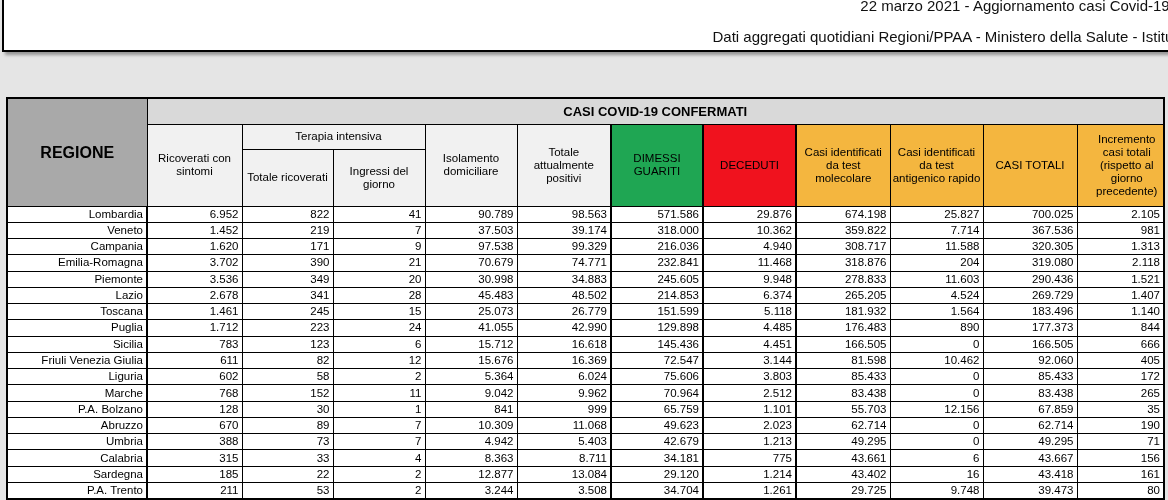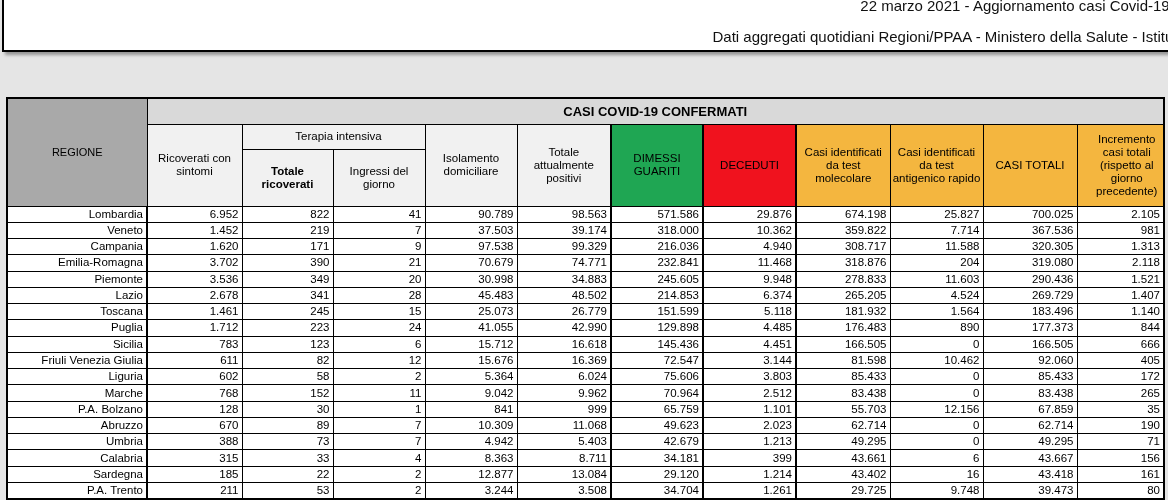--- a/index.html
+++ b/index.html
@@ -14,21 +14,21 @@
   .banner-line1{margin-top:5px;font-size:15px;line-height:17px;color:#111;}
   .banner-line2{margin-top:14px;font-size:15px;line-height:17px;color:#111;}
 
   
   #tbl{position:absolute;left:6px;top:97px;border-collapse:collapse;table-layout:fixed;}
   #tbl th,#tbl td{border:1px solid #000;box-sizing:border-box;overflow:hidden;}
   #tbl{border:2px solid #000;}
 
   th{font-weight:normal;padding:0 2px;font-size:11.5px;line-height:13px;text-align:center;vertical-align:middle;}
   .hdr-band{background:#D9D9D9;font-weight:bold;font-size:13px;height:26px;border-bottom:1px solid #000;}
-  .hdr-regione{background:#A9A9A9;font-weight:normal;font-size:11px;}
+  .hdr-regione{background:#A9A9A9;font-weight:bold;font-size:16px;}
   .hdr-light{background:#F1F1F1;}
   .row-terapia th{height:25px;}
   .row-sub th{height:57px;}
   thead tr:last-child th{border-bottom:2px solid #000;}
 
   tbody td{height:16.28px;font-size:11.5px;line-height:13px;padding:0 3px;
            white-space:nowrap;background:#fff;}
   tbody td.region{text-align:right;}
   tbody td.num{text-align:right;}
 
@@ -74,21 +74,21 @@
         <th rowspan="2" class="hdr-light" style="background-color: rgb(241, 241, 241);">Isolamento domiciliare</th>
         <th rowspan="2" class="hdr-light" style="background-color: rgb(241, 241, 241);">Totale attualmente positivi</th>
         <th rowspan="2" class="bl2" style="background-color: rgb(31, 166, 83);">DIMESSI GUARITI</th>
         <th rowspan="2" class="bl2" style="background-color: rgb(240, 18, 30);">DECEDUTI</th>
         <th rowspan="2" class="bl2" style="background-color: rgb(244, 182, 63);">Casi identificati da test molecolare</th>
         <th rowspan="2" style="background-color: rgb(244, 182, 63);">Casi identificati da test antigenico rapido</th>
         <th rowspan="2" style="background-color: rgb(244, 182, 63);">CASI TOTALI</th>
         <th rowspan="2" style="background-color: rgb(244, 182, 63); padding-left: 15px;">Incremento casi totali (rispetto al giorno precedente)</th>
       </tr>
       <tr class="row-sub">
-        <th class="hdr-light" style="background-color: rgb(241, 241, 241); font-weight: bold;">Totale ricoverati</th>
+        <th class="hdr-light" style="background-color: rgb(241, 241, 241);">Totale ricoverati</th>
         <th class="hdr-light" style="background-color: rgb(241, 241, 241);">Ingressi del giorno</th>
       </tr>
     </thead>
     <tbody>
         <tr>
           <td class="region">Lombardia</td>
           <td class="num">6.952</td>
           <td class="num">822</td>
           <td class="num">41</td>
           <td class="num">90.789</td>
@@ -297,21 +297,21 @@
           <td class="num">71</td>
         </tr>
         <tr>
           <td class="region">Calabria</td>
           <td class="num">315</td>
           <td class="num">33</td>
           <td class="num">4</td>
           <td class="num">8.363</td>
           <td class="num">8.711</td>
           <td class="num">34.181</td>
-          <td class="num">399</td>
+          <td class="num">775</td>
           <td class="num">43.661</td>
           <td class="num">6</td>
           <td class="num">43.667</td>
           <td class="num">156</td>
         </tr>
         <tr>
           <td class="region">Sardegna</td>
           <td class="num">185</td>
           <td class="num">22</td>
           <td class="num">2</td>

